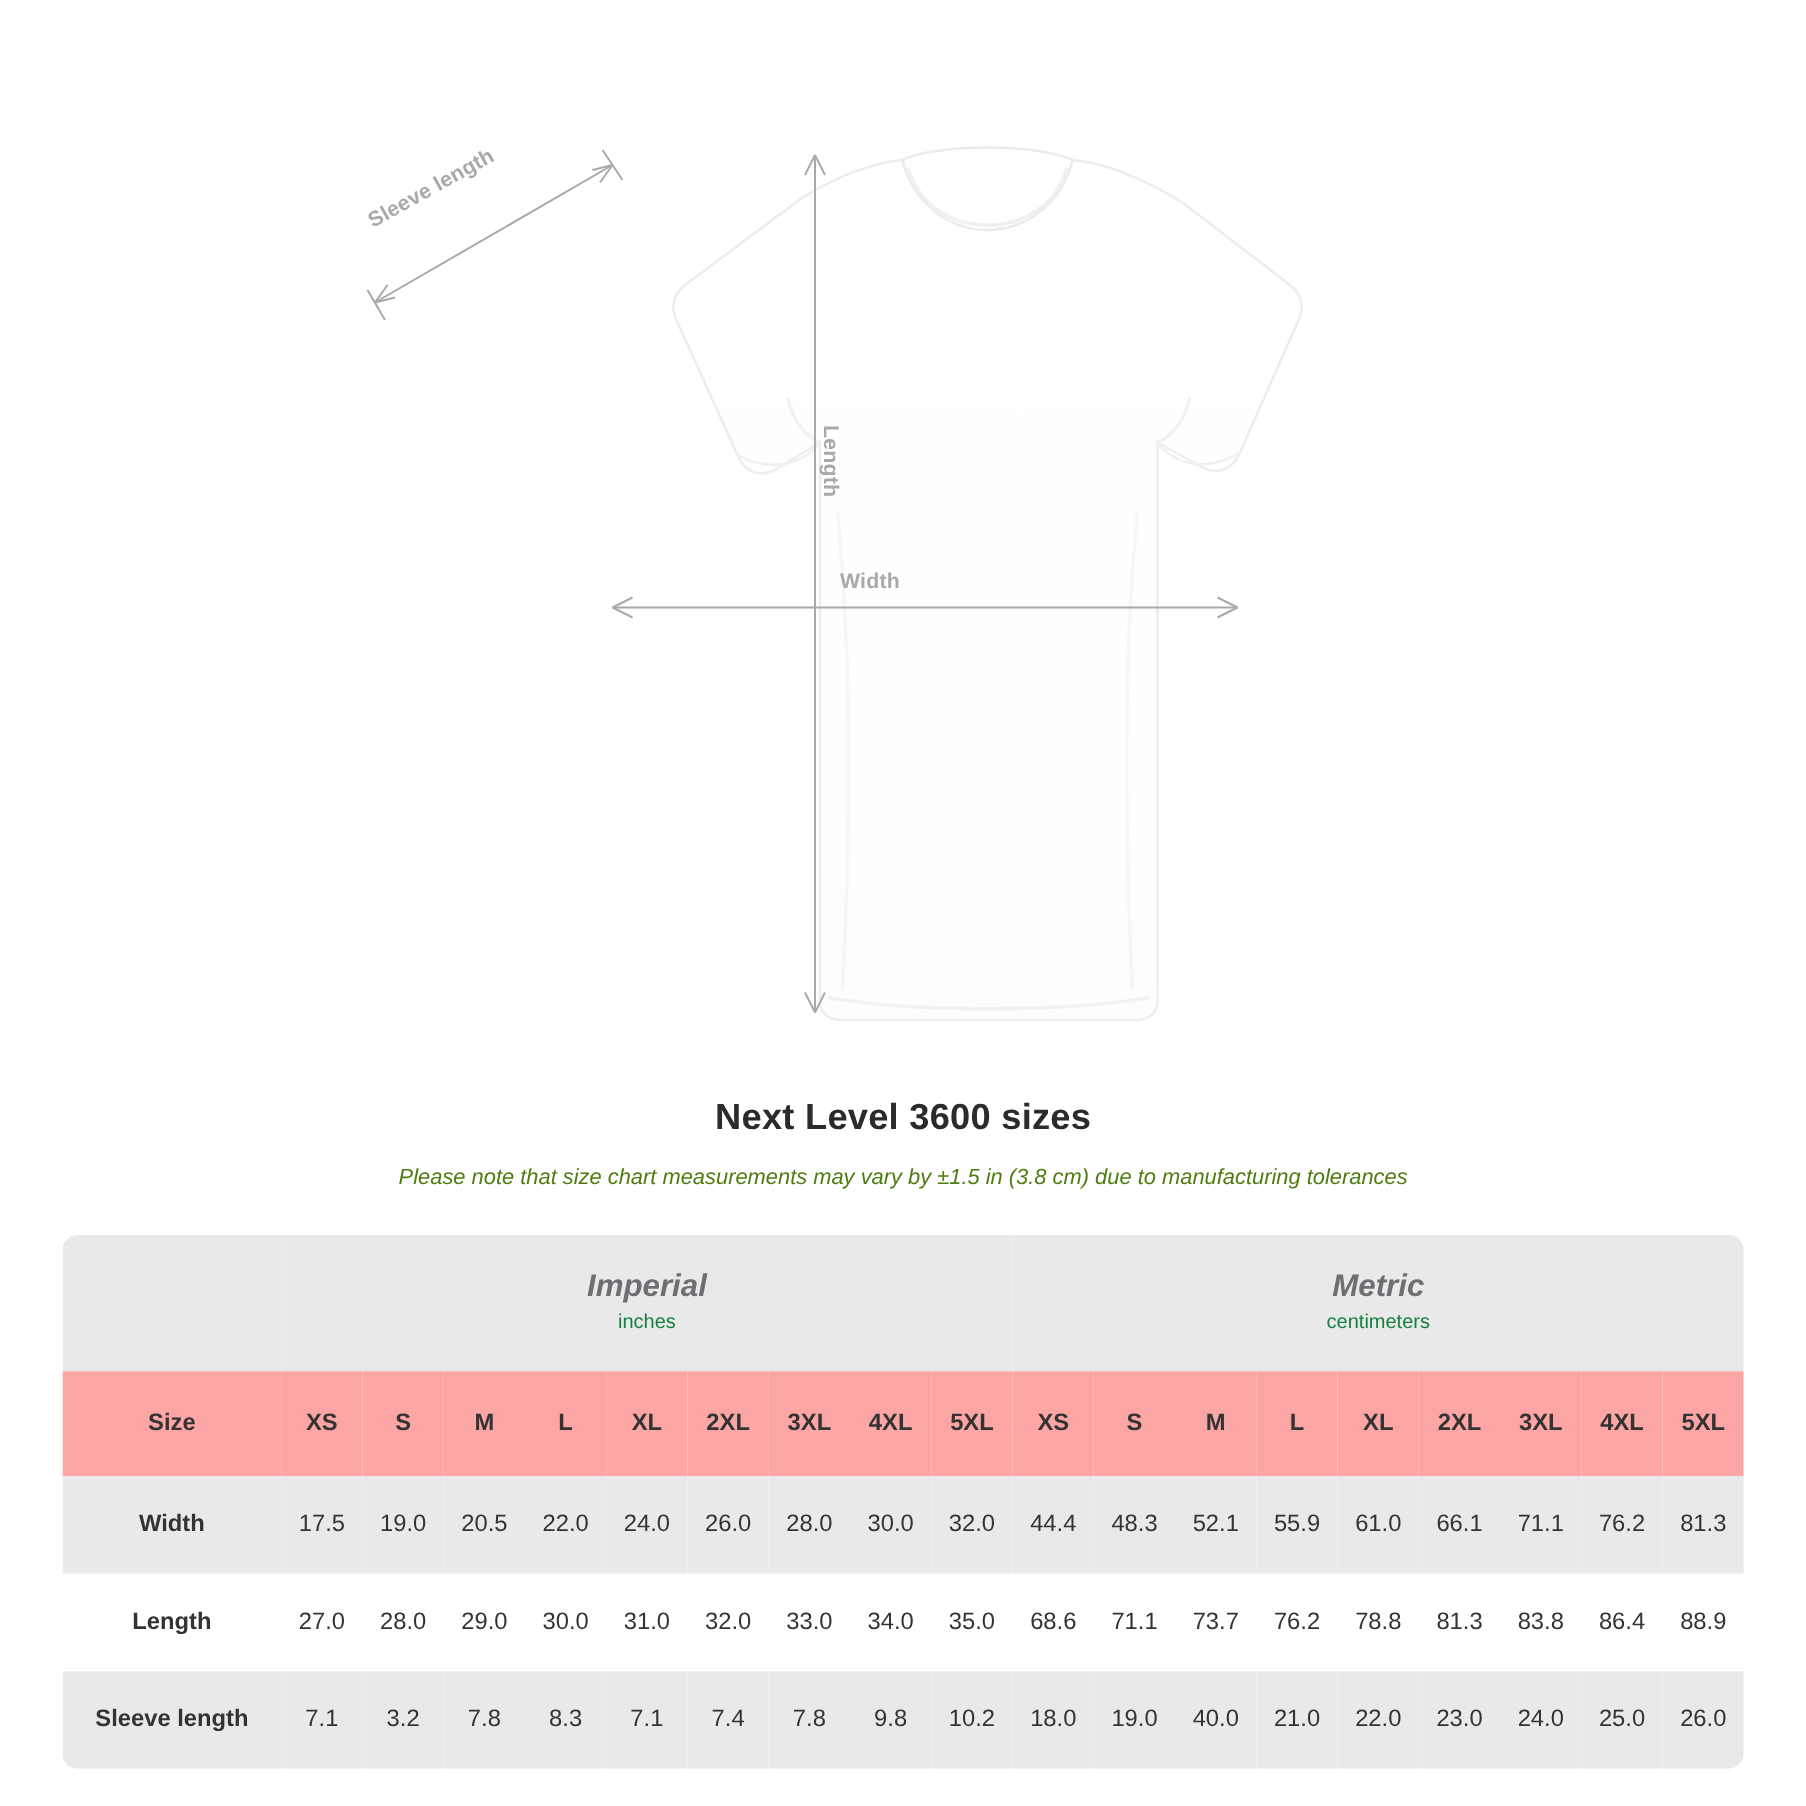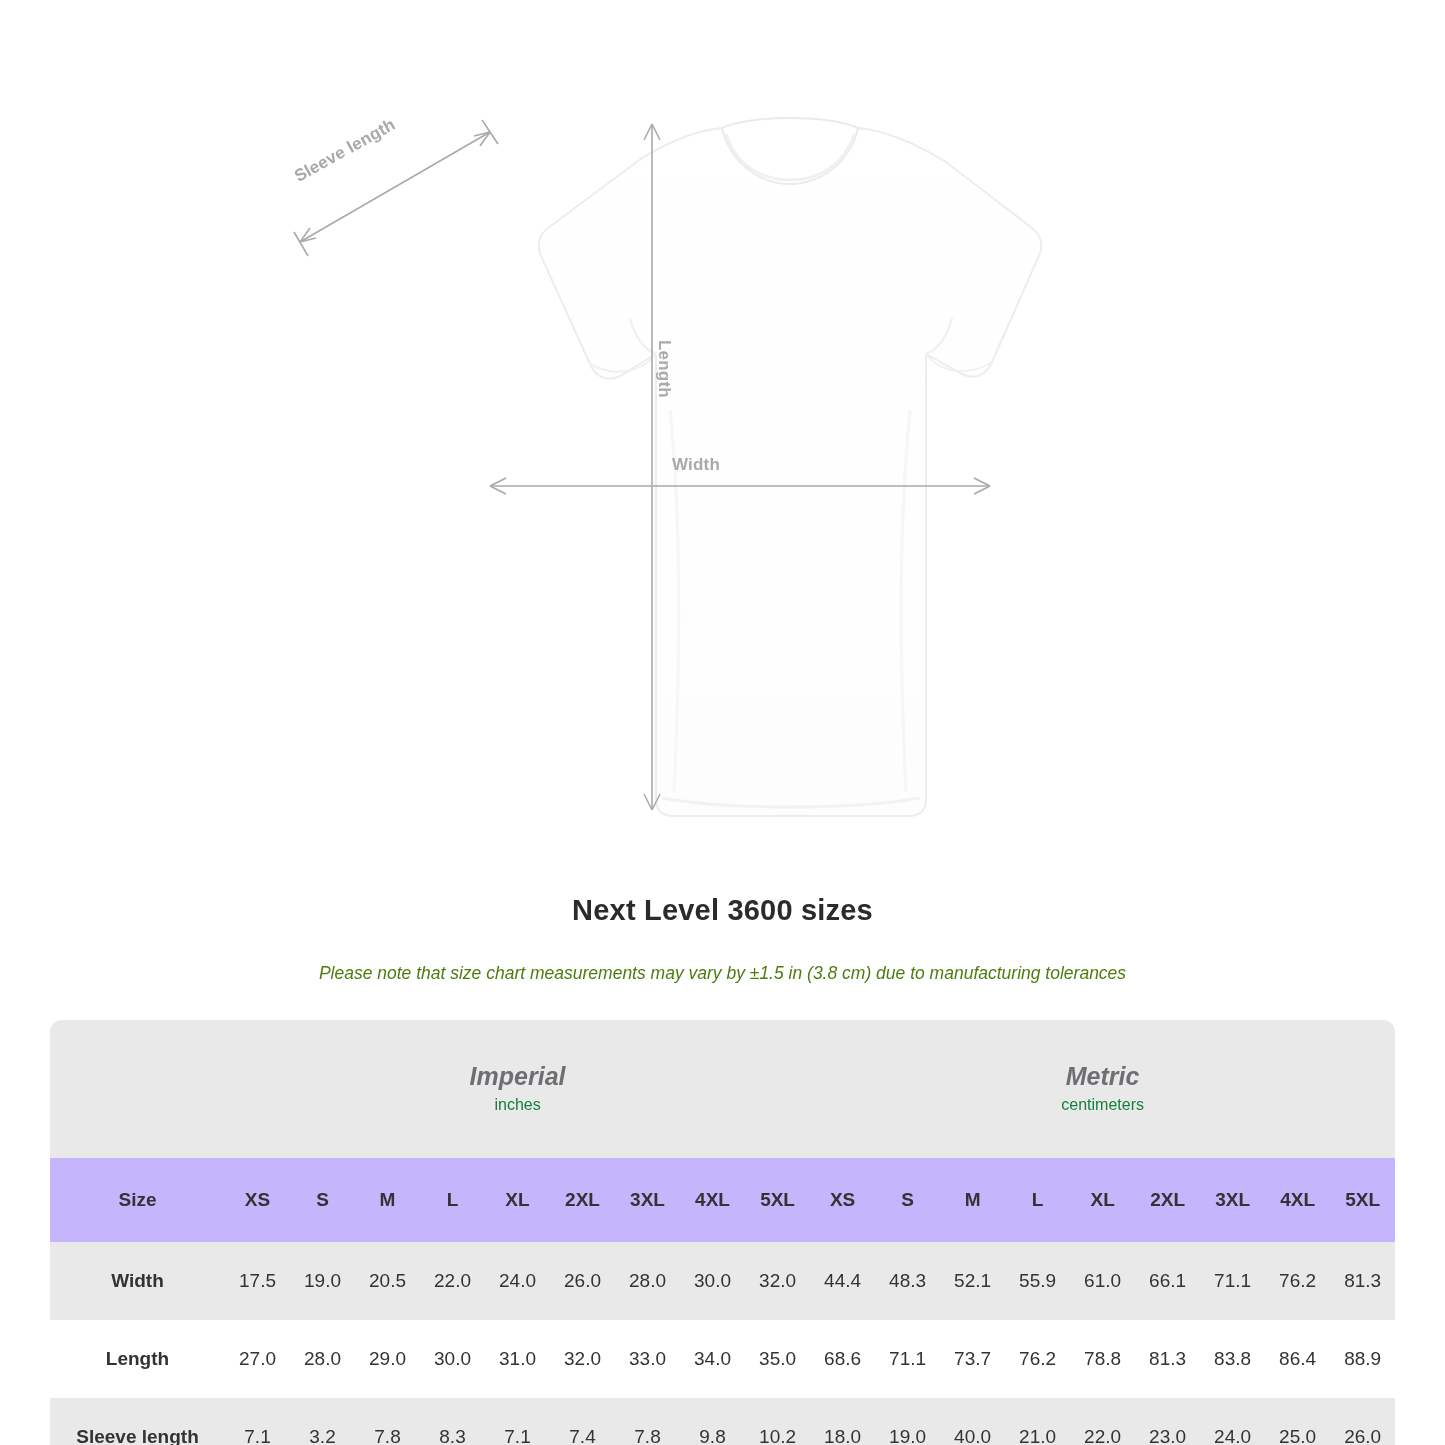--- a/index.html
+++ b/index.html
@@ -60,21 +60,21 @@
     top: 455px;
     font-size: 17px;
   }
 
   
   .heading {
     text-align: center;
     font-size: 29px;
     font-weight: bold;
     color: #2b2b2b;
-    margin: 16px;
+    margin: 0;
     padding-top: 18px;
     letter-spacing: 0.2px;
   }
   .subheading {
     text-align: center;
     font-size: 17.5px;
     font-style: italic;
     color: #4d7c0f;
     margin: 0;
     padding-top: 20px;
@@ -94,36 +94,36 @@
   table.sizes td, table.sizes th {
     text-align: center;
     vertical-align: middle;
     font-size: 19px;
     color: #333333;
     border: none;
     padding: 0;
   }
   .unit-row td {
     background: #e9e9e9;
-    height: 138px;
+    height: 109px;
   }
   .unit-title {
     font-size: 25px;
     font-style: italic;
     font-weight: bold;
     color: #6d6f72;
     line-height: 1.25;
   }
   .unit-sub {
     font-size: 16px;
     color: #15803d;
     line-height: 1.6;
   }
   .head-row td {
-    background: #c4b5fd;
+    background: #fca5a5;
     height: 84px;
     font-weight: bold;
     font-size: 19px;
     color: #333;
   }
   .row-label {
     font-weight: bold;
     font-size: 19px;
     color: #333;
   }

